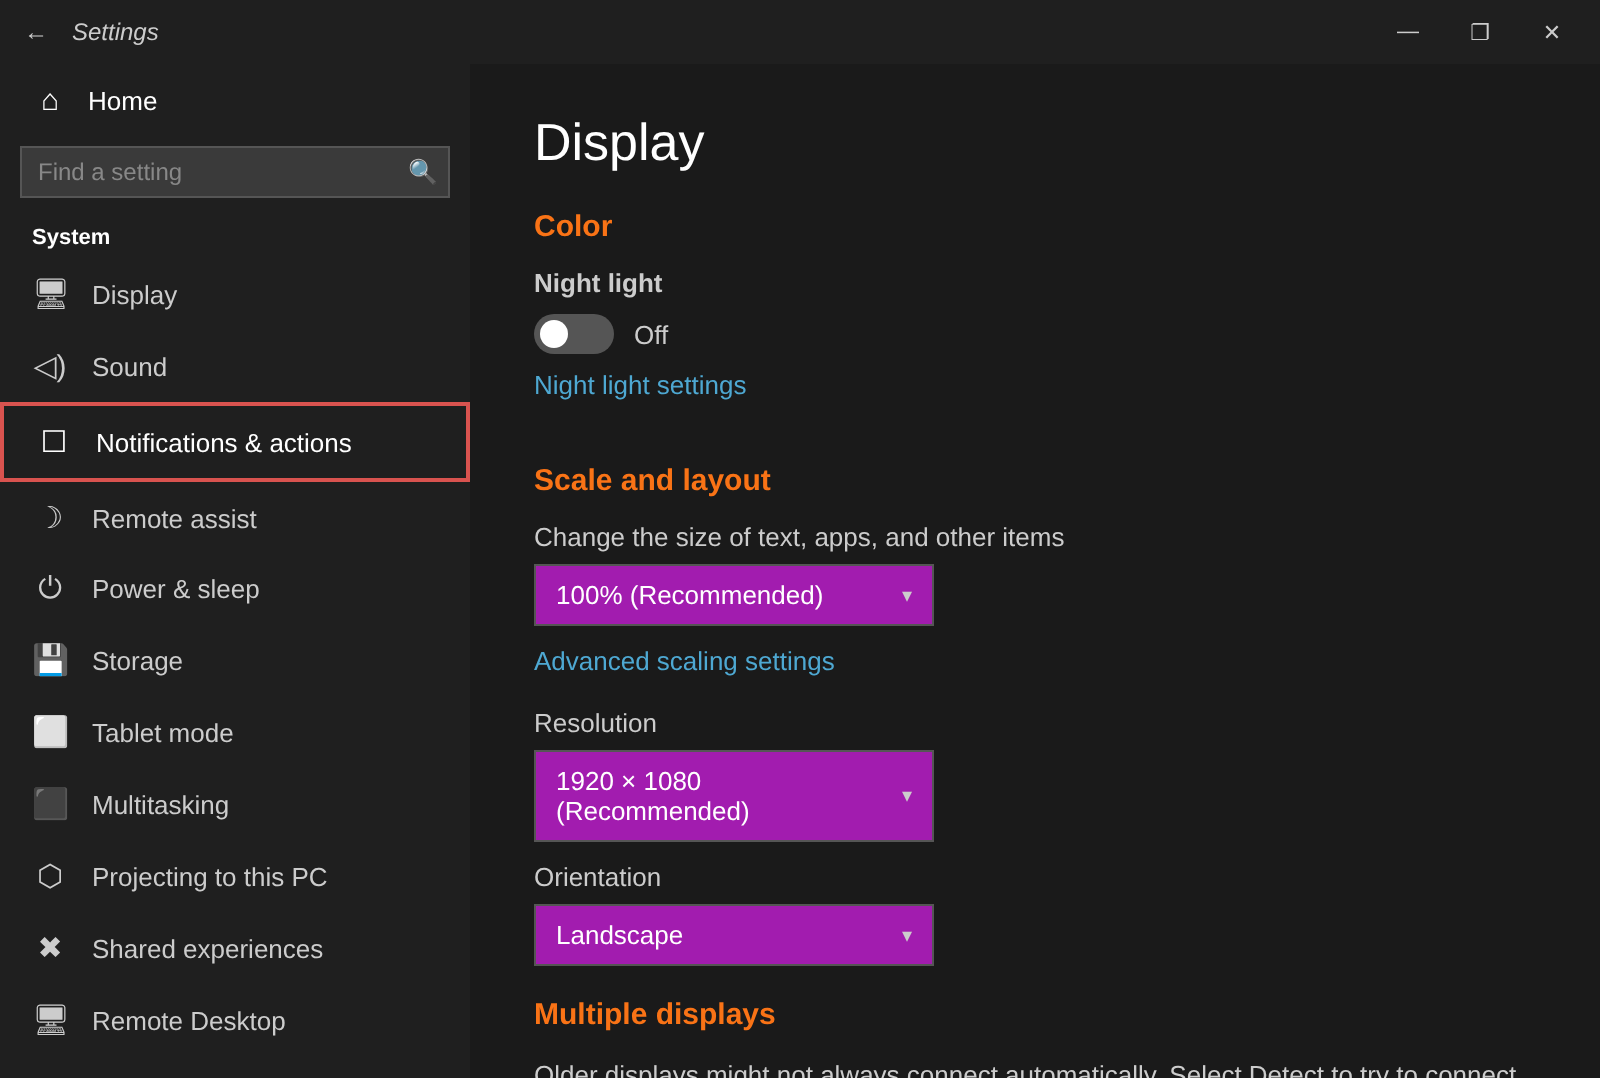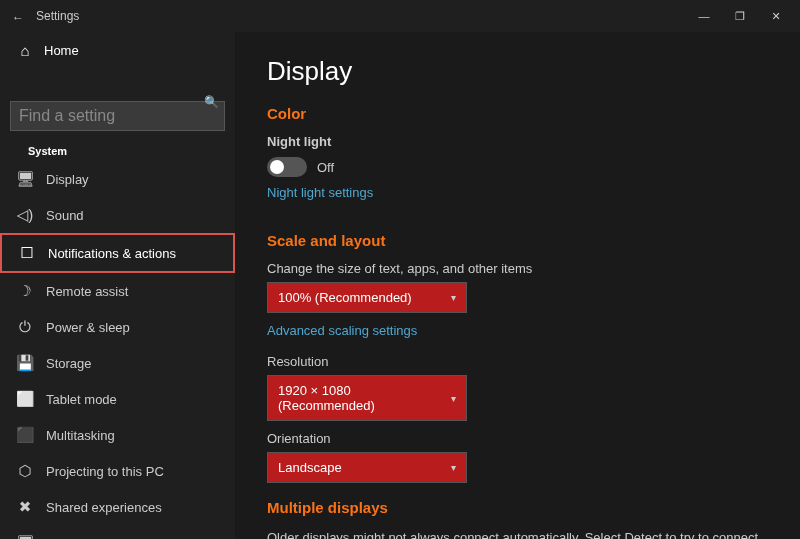--- a/index.html
+++ b/index.html
@@ -35,20 +35,21 @@
       font-size: 12px;
       cursor: pointer;
       background: none;
       border: none;
       color: #ccc;
       padding: 4px;
     }
     .title-bar-title {
       font-size: 12px;
       color: #ccc;
+      font-style: italic;
     }
     .title-bar-controls {
       display: flex;
       gap: 4px;
     }
     .title-bar-btn {
       background: none;
       border: none;
       color: #ccc;
       width: 32px;
@@ -93,37 +94,36 @@
     .sidebar-search {
       margin: 4px 10px 8px;
       position: relative;
     }
     .sidebar-search input {
       width: 100%;
       background: #3a3a3a;
       border: 1px solid #555;
       color: #ffffff;
       padding: 5px 28px 5px 8px;
-      font-size: 16px;
+      font-size: 12px;
       outline: none;
       border-radius: 0;
-      margin-top: 28px;
     }
     .sidebar-search input::placeholder { color: #888; }
     .sidebar-search-icon {
       position: absolute;
       right: 6px;
       top: 50%;
       transform: translateY(-50%);
       color: #888;
       font-size: 12px;
     }
 
     .sidebar-section-label {
-      padding: 6px 28px 4px;
+      padding: 6px 16px 4px;
       font-size: 11px;
       font-weight: 700;
       color: #fff;
       text-transform: none;
     }
 
     .sidebar-item {
       display: flex;
       align-items: center;
       gap: 12px;
@@ -230,21 +230,21 @@
     .sub-label {
       font-size: 13px;
       color: #ccc;
       margin-bottom: 6px;
     }
 
     .dropdown-select {
       display: flex;
       align-items: center;
       justify-content: space-between;
-      background: #b91c1c;
+      background: #a21caf;
       border: 1px solid #555;
       color: #fff;
       padding: 7px 10px;
       width: 200px;
       cursor: pointer;
       margin-bottom: 10px;
       font-size: 13px;
     }
     .dropdown-chevron {
       font-size: 10px;

